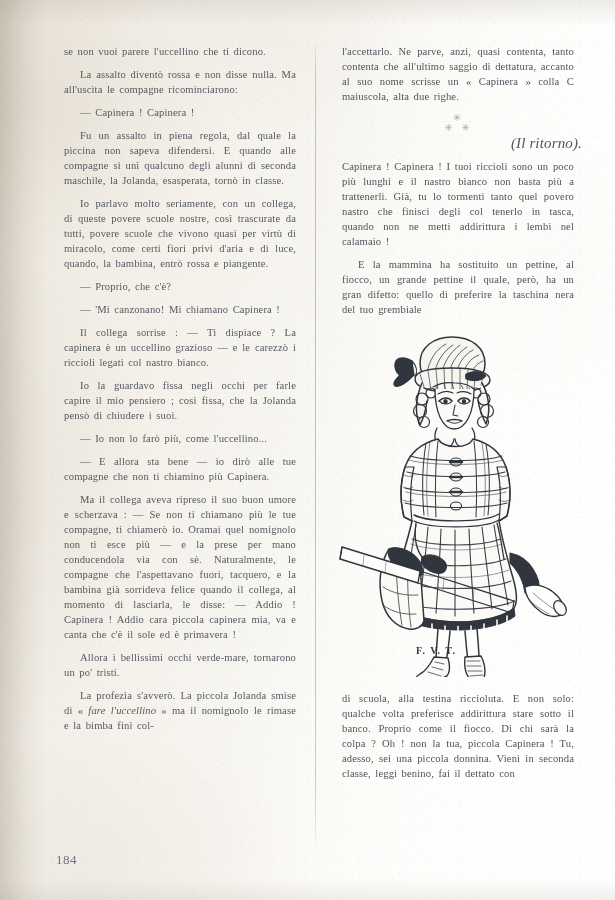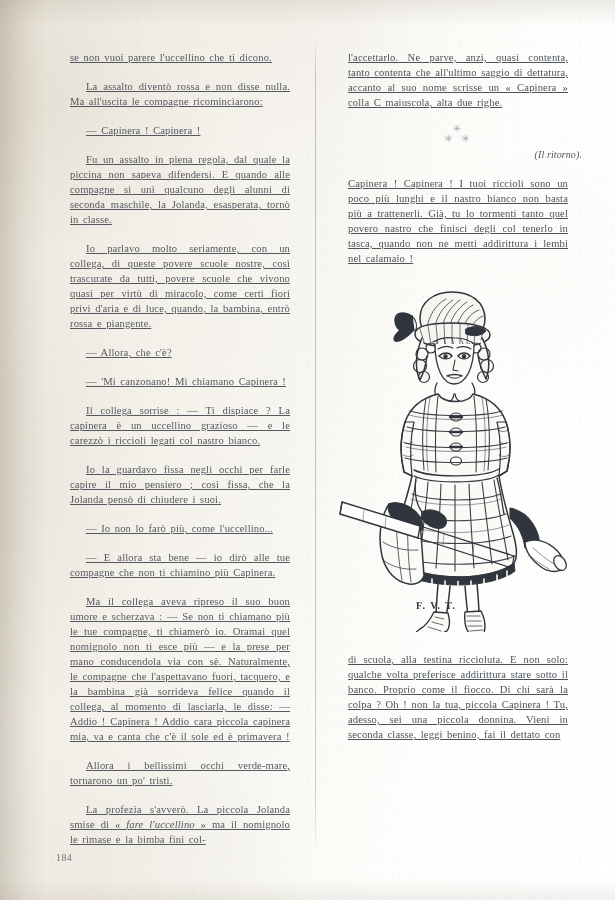--- a/index.html
+++ b/index.html
@@ -93,23 +93,22 @@
     color: #484e57;
     text-align: justify;
     text-justify: inter-word;
     word-spacing: .16em;
     letter-spacing: .012em;
   }
   .col-left  { left: 56px;  top: 36px; width: 248px; }
   .col-right { left: 334px; top: 36px; width: 248px; }
 
   .column p {
-    margin: 14px;
+    margin: 8px;
     text-indent: 16px;
-    text-decoration: underline;
   }
   .column p.noindent { text-indent: 0; }
 
   
   .col-left  { opacity: .93; }
   .col-right { opacity: .97; }
 
   .it { font-style: italic; }
 
   .col-divider {
@@ -133,32 +132,32 @@
     letter-spacing: .22em;
     line-height: 9px;
     margin: 9px 0 4px 0;
     opacity: .72;
   }
   .ornament .row2 { display: block; margin-top: 1px; }
 
   .caption-ritorno {
     text-align: right;
     font-style: italic;
-    font-size: 10px;
+    font-size: 15px;
     color: #4b515a;
     margin: 2px 0 5px 0;
     letter-spacing: .01em;
     word-spacing: normal;
   }
 
   .page-number {
     position: absolute;
     left: 56px;
     top: 852px;
-    font-size: 10px;
+    font-size: 13px;
     color: #6d737c;
     letter-spacing: .04em;
   }
 
   
   .figure {
     position: relative;
     width: 248px;
     height: 352px;
     margin: 4px 0 2px 0;
@@ -191,21 +190,21 @@
   <div class="content">
 
     <div class="col-divider"></div>
 
     <div class="column col-left">
       <p class="noindent">se non vuoi parere l'uccellino che ti dicono.</p>
       <p>La assalto diventò rossa e non disse nulla. Ma all'uscita le compagne ricominciarono:</p>
       <p>— Capinera ! Capinera !</p>
       <p>Fu un assalto in piena regola, dal quale la piccina non sapeva difendersi. E quando alle compagne si unì qualcuno degli alunni di seconda maschile, la Jolanda, esasperata, tornò in classe.</p>
       <p>Io parlavo molto seriamente, con un collega, di queste povere scuole nostre, così trascurate da tutti, povere scuole che vivono quasi per virtù di miracolo, come certi fiori privi d'aria e di luce, quando, la bambina, entrò rossa e piangente.</p>
-      <p>— Allora, che c'è?</p>
+      <p>— Proprio, che c'è?</p>
       <p>— 'Mi canzonano! Mi chiamano Capinera !</p>
       <p>Il collega sorrise : — Ti dispiace ? La capinera è un uccellino grazioso — e le carezzò i riccioli legati col nastro bianco.</p>
       <p>Io la guardavo fissa negli occhi per farle capire il mio pensiero ; così fissa, che la Jolanda pensò di chiudere i suoi.</p>
       <p>— Io non lo farò più, come l'uccellino...</p>
       <p>— E allora sta bene — io dirò alle tue compagne che non ti chiamino più Capinera.</p>
       <p>Ma il collega aveva ripreso il suo buon umore e scherzava : — Se non ti chiamano più le tue compagne, ti chiamerò io. Oramai quel nomignolo non ti esce più — e la prese per mano conducendola via con sè. Naturalmente, le compagne che l'aspettavano fuori, tacquero, e la bambina già sorrideva felice quando il collega, al momento di lasciarla, le disse: — Addio ! Capinera ! Addio cara piccola capinera mia, va e canta che c'è il sole ed è primavera !</p>
       <p>Allora i bellissimi occhi verde-mare, tornarono un po' tristi.</p>
       <p><span>La profezìa s'avverò. La piccola Jolanda smise di « </span><span class="it">fare l'uccellino</span><span> » ma il nomignolo le rimase e la bimba finì col-</span></p>
     </div>
 
@@ -213,20 +212,21 @@
       <p class="noindent">l'accettarlo. Ne parve, anzi, quasi contenta, tanto contenta che all'ultimo saggio di dettatura, accanto al suo nome scrisse un « Capinera » colla C maiuscola, alta due righe.</p>
 
       <div class="ornament">
         <span>✳</span>
         <span class="row2">✳ ✳</span>
       </div>
 
       <div class="caption-ritorno">(Il ritorno).</div>
 
       <p class="noindent">Capinera ! Capinera ! I tuoi riccioli sono un poco più lunghi e il nastro bianco non basta più a trattenerli. Già, tu lo tormenti tanto quel povero nastro che finisci degli col tenerlo in tasca, quando non ne metti addirittura i lembi nel calamaio !</p>
+      <p>E la mammina ha sostituito un pettine, al fiocco, un grande pettine il quale, però, ha un gran difetto: quello di preferire la taschina nera del tuo grembiale</p>
 
       <div class="figure">
         <svg width="248" height="352" viewBox="0 0 248 352" xmlns="http://www.w3.org/2000/svg">
           <g fill="none" stroke="#2a2f38" stroke-width="1.5" stroke-linecap="round" stroke-linejoin="round">
 
             <path d="M86 38 C86 22, 100 12, 118 12 C137 12, 151 22, 151 39
                      C151 46, 148 51, 143 54 L93 54 C88 50, 86 45, 86 38 Z" fill="#f7f5f0"></path>
 
             <g stroke-width="0.9" opacity=".85">
               <path d="M93 48 C95 36, 101 25, 112 19"></path>

